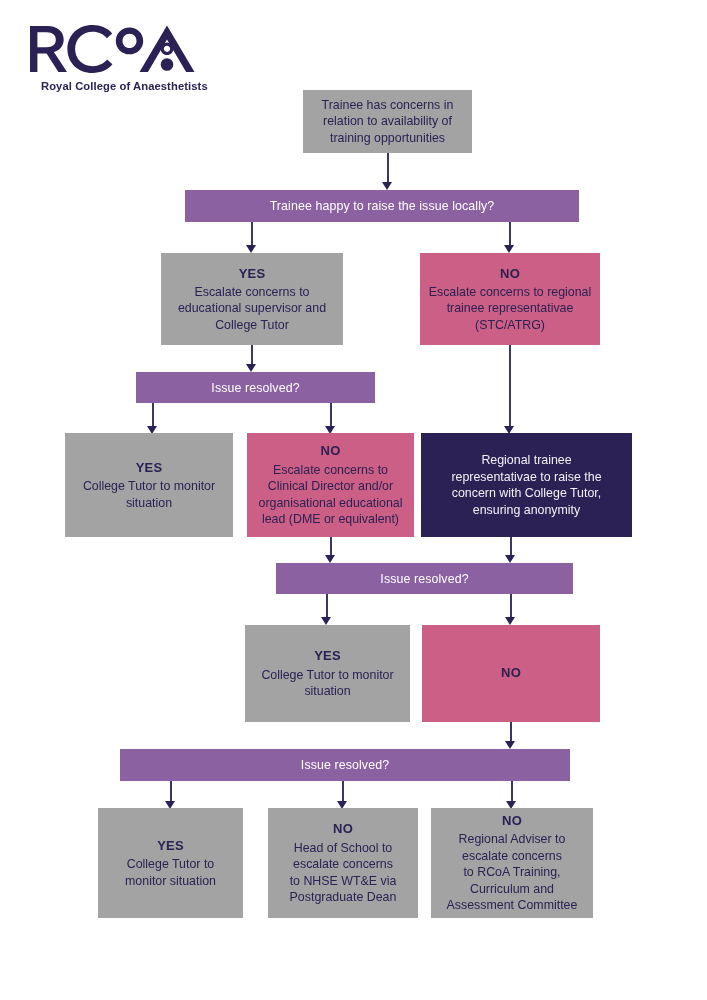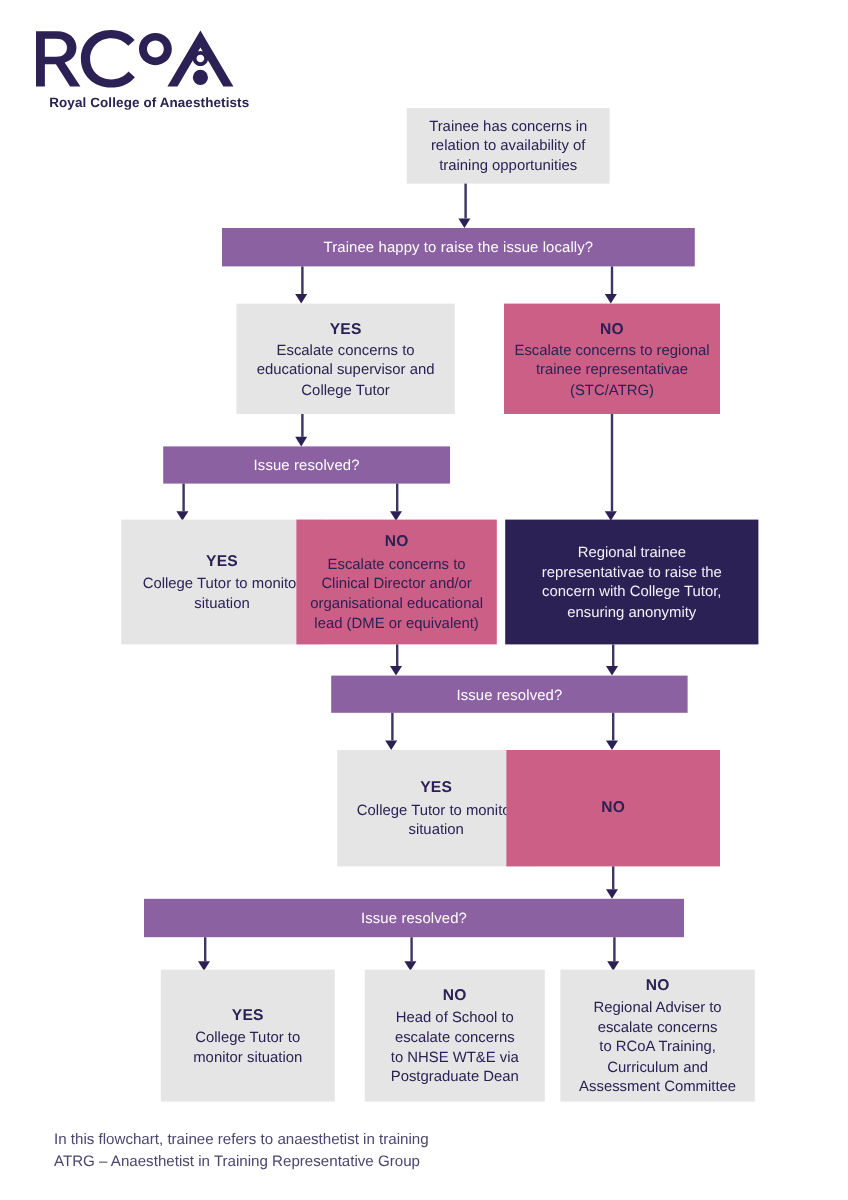--- a/index.html
+++ b/index.html
@@ -59,21 +59,21 @@
     font-weight: 700;
     font-size: 13px;
     letter-spacing: 0.2px;
     margin-bottom: 2px;
   }
   .node .bdy {
     font-size: 12.4px;
     white-space: pre-line;
   }
 
-  .n-blue  { background: #e5e5e5; color: #2b2154; margin-left: 36px; }
+  .n-blue  { background: #a3a3a3; color: #2b2154; }
   .n-pink  { background: #cc5f85; color: #2b2154; }
   .n-navy  { background: #2b2154; color: #f3f1f7; }
 
   
   .bar {
     position: absolute;
     box-sizing: border-box;
     background: #8c61a2;
     color: #ffffff;
     display: flex;
@@ -262,16 +262,14 @@
 
   <div class="node n-blue" style="left:431px; top:808px; width:162px; height:110px;">
     <div class="ttl">NO</div>
     <div class="bdy">Regional Adviser to
 escalate concerns
 to RCoA Training,
 Curriculum and
 Assessment Committee</div>
   </div>
 
-  <div class="footnote">In this flowchart, trainee refers to anaesthetist in training
-ATRG – Anaesthetist in Training Representative Group</div>
 
 </div>
 
 </body></html>

